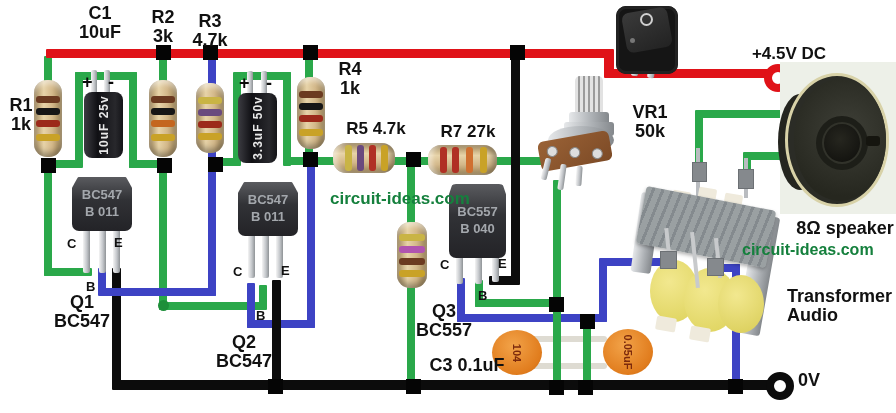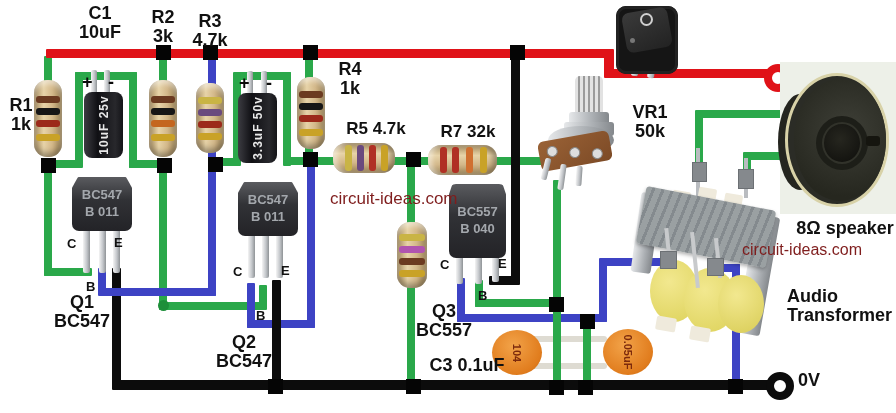--- a/index.html
+++ b/index.html
@@ -4,21 +4,21 @@
 <style>
   html,body{margin:0;padding:0;background:#fff;}
   .board{position:relative;width:896px;height:413px;background:#ffffff;overflow:hidden;
          font-family:"Liberation Sans",sans-serif;}
   .w{position:absolute;border-radius:1px;}
   .jx{position:absolute;width:15px;height:15px;background:#050505;}
   .pad{position:absolute;background:#85898d;border:1px solid #6c7074;}
   .lbl{position:absolute;font-weight:bold;color:#111;font-size:18px;line-height:1.05;text-align:center;}
   .lbl .ln{display:block;}
   .lbl.left{text-align:left;}
-  .wm{position:absolute;font-weight:normal;color:#7f1d1d;font-size:17px;white-space:nowrap;}
+  .wm{position:absolute;font-weight:bold;color:#15803d;font-size:17px;white-space:nowrap;}
   .pin-lbl{position:absolute;font-weight:bold;font-size:13px;color:#111;}
   .res-v{position:absolute;width:28px;border-radius:13px;
          background:linear-gradient(90deg,#a98e5f,#e7d3a8 35%,#d3b88a 65%,#9c8354);
          box-shadow:inset 0 4px 5px rgba(255,255,255,.5), inset 0 -4px 6px rgba(0,0,0,.35);}
   .res-h{position:absolute;height:30px;border-radius:13px;
          background:linear-gradient(180deg,#a98e5f,#e7d3a8 35%,#d3b88a 65%,#9c8354);
          box-shadow:inset 4px 0 5px rgba(255,255,255,.5), inset -4px 0 6px rgba(0,0,0,.35);}
   .band-h{position:absolute;left:2px;right:2px;height:7px;border-radius:3px;}
   .band-v{position:absolute;top:2px;bottom:2px;width:7px;border-radius:3px;}
   .lead{position:absolute;width:7px;border-radius:2px;
@@ -297,38 +297,41 @@
     <span class="ln">4.7k</span>
   </div>
   <div class="lbl" style="left:326px;top:60px;width:48px;z-index:6;">
     <span class="ln">R4</span>
     <span class="ln">1k</span>
   </div>
   <div class="lbl" style="left:0px;top:96px;width:42px;z-index:6;">
     <span class="ln">R1</span>
     <span class="ln">1k</span>
   </div>
+  <div class="lbl" style="left:740px;top:45px;width:98px;font-size:17px;z-index:6;">
+    <span>+4.5V DC</span>
+  </div>
   <div class="lbl" style="left:338px;top:120px;width:76px;font-size:17px;z-index:6;">
     <span>R5 4.7k</span>
   </div>
   <div class="lbl" style="left:432px;top:123px;width:72px;font-size:17px;z-index:6;">
-    <span>R7 32k</span>
+    <span>R7 27k</span>
   </div>
   <div class="lbl" style="left:622px;top:103px;width:56px;z-index:6;">
     <span class="ln">VR1</span>
     <span class="ln">50k</span>
   </div>
   <span class="wm" style="left:330px;top:189px;z-index:6;">circuit-ideas.com</span>
   <div class="lbl" style="left:794px;top:219px;width:102px;z-index:6;">
     <span>8Ω speaker</span>
   </div>
   <span class="wm" style="left:742px;top:241px;font-size:16px;z-index:6;">circuit-ideas.com</span>
   <div class="lbl left" style="left:787px;top:287px;width:110px;z-index:6;">
+    <span class="ln">Transformer</span>
     <span class="ln">Audio</span>
-    <span class="ln">Transformer</span>
   </div>
   <div class="lbl" style="left:44px;top:293px;width:76px;z-index:6;">
     <span class="ln">Q1</span>
     <span class="ln">BC547</span>
   </div>
   <div class="lbl" style="left:206px;top:333px;width:76px;z-index:6;">
     <span class="ln">Q2</span>
     <span class="ln">BC547</span>
   </div>
   <div class="lbl" style="left:408px;top:302px;width:72px;z-index:6;">

